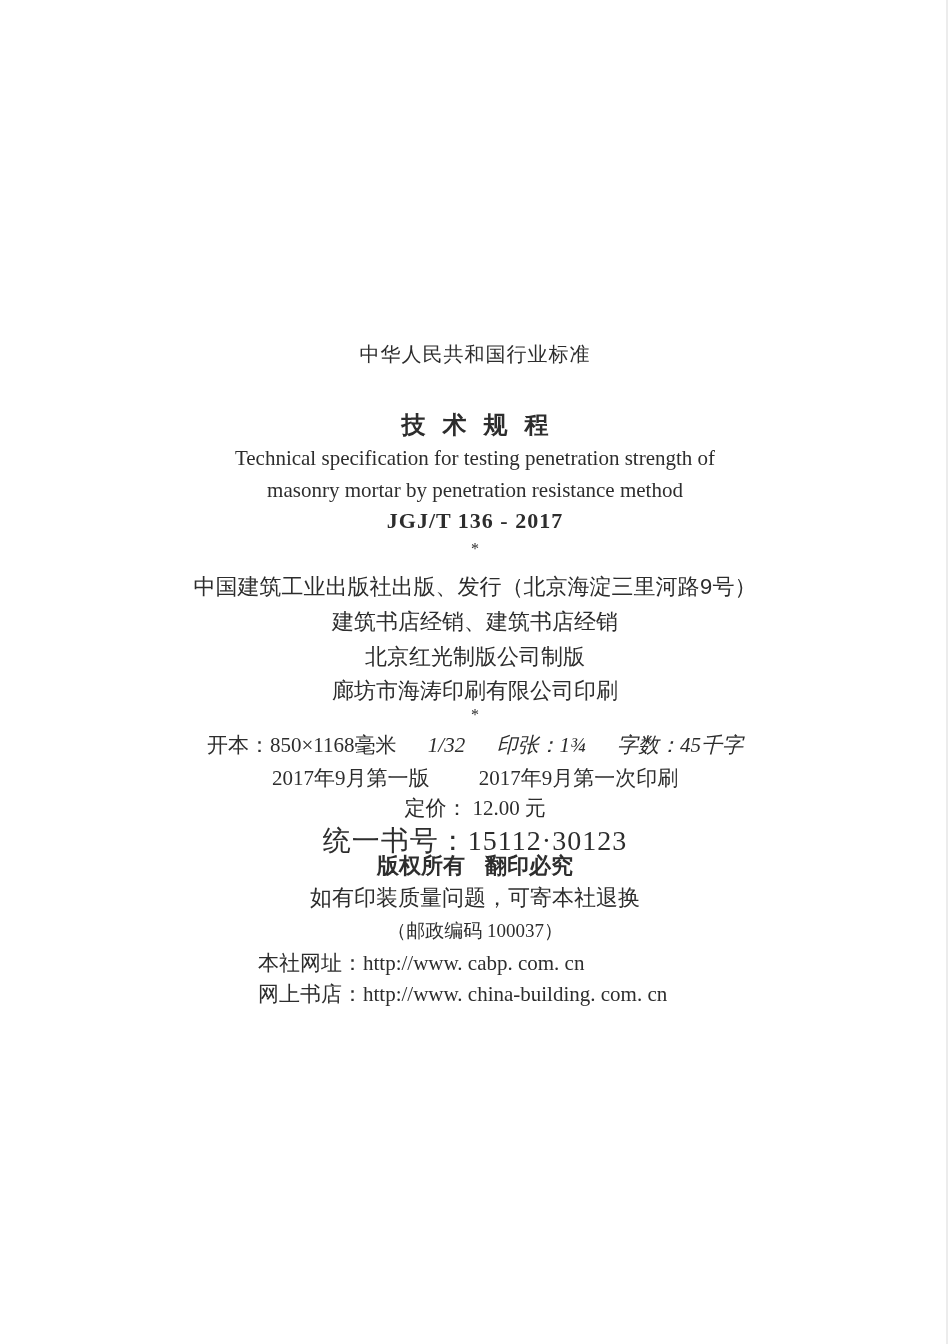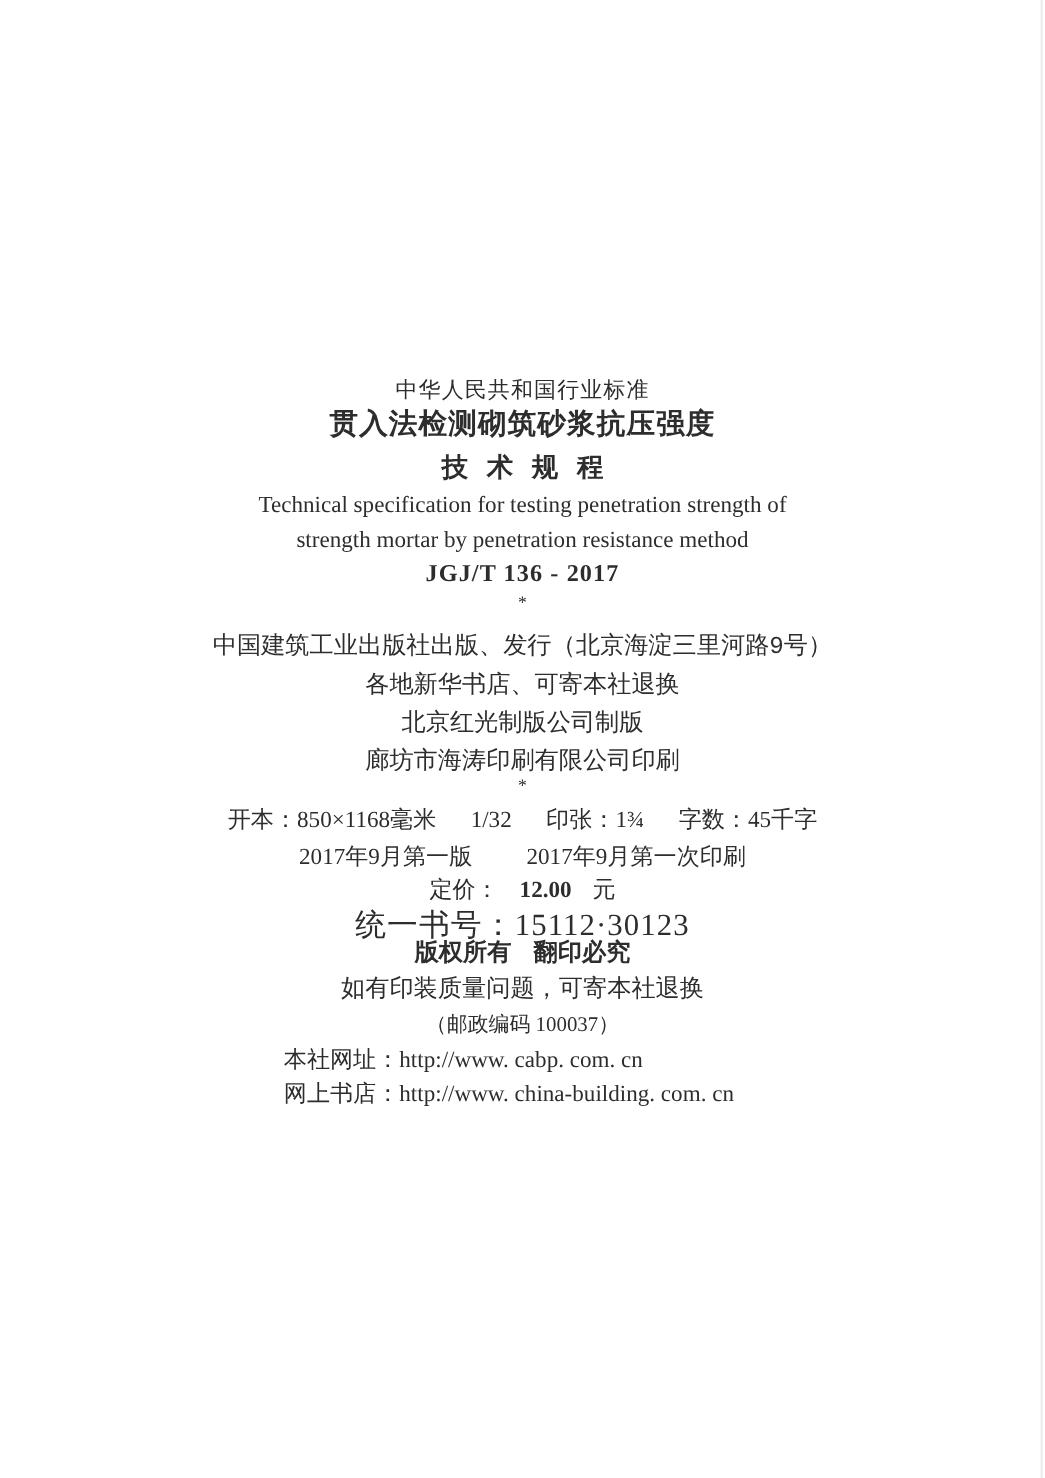--- a/index.html
+++ b/index.html
@@ -31,25 +31,25 @@
   .en1{top:446px;font-size:21px;font-family:var(--serif);}
   .en2{top:478px;font-size:21px;font-family:var(--serif);}
   .code{top:508px;font-size:22px;font-weight:bold;font-family:var(--serif);letter-spacing:1px;}
   .star1{top:540px;font-size:16px;}
   .pub1{top:572px;font-size:22px;font-family:Liberation Mono, monospace;}
   .pub2{top:607px;font-size:22px;}
   .pub3{top:642px;font-size:22px;}
   .pub4{top:676px;font-size:22px;}
   .star2{top:706px;font-size:16px;}
   .fmt{top:731px;font-size:21px;}
-  .fmt .seg + .seg{margin-left:26px;}
+  .fmt .seg + .seg{margin-left:26px;font-style:italic;}
   .edition{top:764px;font-size:21px;}
   .edition .seg + .seg{margin-left:44px;}
   .price{top:794px;font-size:21px;}
-  .price .val{font-weight:bold;margin:0 19px;font-family:var(--serif);}
+  .price .val{font-weight:normal;margin:0 5px;font-family:var(--serif);}
   .bookno{top:822px;font-size:28px;letter-spacing:1px;}
   .copyright{top:851px;font-size:22px;font-weight:bold;font-family:var(--sans);}
   .copyright .seg + .seg{margin-left:14px;}
   .return-notice{top:883px;font-size:22px;}
   .postal{top:918px;font-size:19px;}
   .link-line{
     position:absolute;left:258px;text-align:left;
     font-size:21px;white-space:nowrap;color:var(--ink);
   }
   .link1{top:949px;}
@@ -59,35 +59,34 @@
     background:var(--edge);
   }
 </style>
 </head>
 <body>
 
 <div class="page">
 
   <div class="line std-label">中华人民共和国行业标准</div>
 
-  <div class="line title-cn">贯入法检测砌筑砂浆抗压强度</div>
 
   <div class="line subtitle-cn">技术规程</div>
 
   <div class="line en1">Technical specification for testing penetration strength of</div>
 
-  <div class="line en2">strength mortar by penetration resistance method</div>
+  <div class="line en2">masonry mortar by penetration resistance method</div>
 
   <div class="line code">JGJ/T 136 - 2017</div>
 
   <div class="line star1">*</div>
 
   <div class="line pub1">中国建筑工业出版社出版、发行（北京海淀三里河路9号）</div>
 
-  <div class="line pub2">各地新华书店、可寄本社退换</div>
+  <div class="line pub2">建筑书店经销、建筑书店经销</div>
 
   <div class="line pub3">北京红光制版公司制版</div>
 
   <div class="line pub4">廊坊市海涛印刷有限公司印刷</div>
 
   <div class="line star2">*</div>
 
   <div class="line fmt">
     <span class="seg">开本：850×1168毫米</span>
     <span class="seg">1/32</span>

